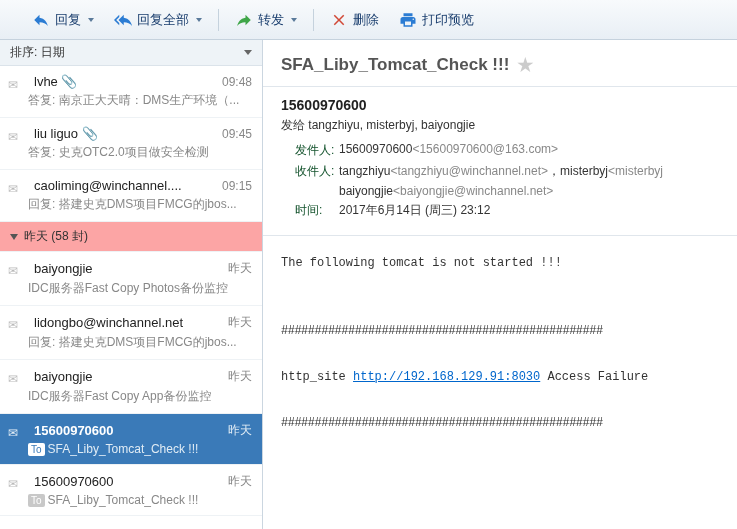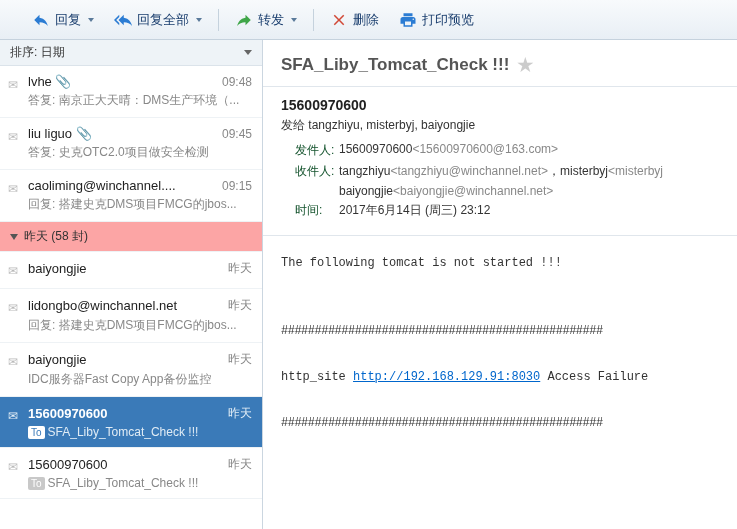--- a/index.html
+++ b/index.html
@@ -19,21 +19,21 @@
 
 
 .sort-header { height: 26px; background: #eef3f7; border-bottom: 1px solid #dbe3ea; display: flex; align-items: center; justify-content: space-between; padding: 0 10px; color: #333; font-size: 12px; }
 .sort-arrow { width: 0; height: 0; border-left: 4px solid transparent; border-right: 4px solid transparent; border-top: 5px solid #666; }
 
 
 .msg-list { flex: 1; overflow-y: auto; }
 .msg-item { padding: 8px 10px 8px 28px; border-bottom: 1px solid #eef2f5; cursor: pointer; position: relative; }
 .msg-item.selected { background: #3a7ab8; color: #fff; }
 .msg-item.selected .msg-sub, .msg-item.selected .msg-time { color: #e0ecf5; }
-.msg-line1 { display: flex; justify-content: space-between; align-items: center; margin-bottom: 3px; }
+.msg-line1 { display: flex; justify-content: space-between; align-items: center; margin-bottom: 3px; margin-left: 6px; }
 .msg-from { font-size: 13px; color: #222; font-weight: normal; }
 .msg-item.selected .msg-from { color: #fff; font-weight: bold; }
 .msg-time { font-size: 12px; color: #888; }
 .msg-sub { font-size: 12px; color: #888; white-space: nowrap; overflow: hidden; text-overflow: ellipsis; }
 .attach { display: inline-block; margin-left: 4px; }
 .envelope-icon { position: absolute; left: 8px; top: 12px; color: #bbb; font-size: 12px; }
 .to-badge { display: inline-block; background: #a8c4d8; color: #fff; font-size: 10px; padding: 0 3px; border-radius: 2px; margin-right: 3px; line-height: 13px; }
 .msg-item.selected .to-badge { background: #fff; color: #3a7ab8; }
 .msg-item .to-badge.gray { background: #c8c8c8; }
 
@@ -143,20 +143,21 @@
         <span class="tri-down"></span>
         <span>昨天 (58 封)</span>
       </div>
 
       <div class="msg-item">
         <span class="envelope-icon">✉</span>
         <div class="msg-line1">
           <span class="msg-from">baiyongjie</span>
           <span class="msg-time">昨天</span>
         </div>
+        <div class="msg-sub">IDC服务器Fast Copy Photos备份监控</div>
       </div>
 
       <div class="msg-item">
         <span class="envelope-icon">✉</span>
         <div class="msg-line1">
           <span class="msg-from">lidongbo@winchannel.net</span>
           <span class="msg-time">昨天</span>
         </div>
         <div class="msg-sub">回复: 搭建史克DMS项目FMCG的jbos...</div>
       </div>

